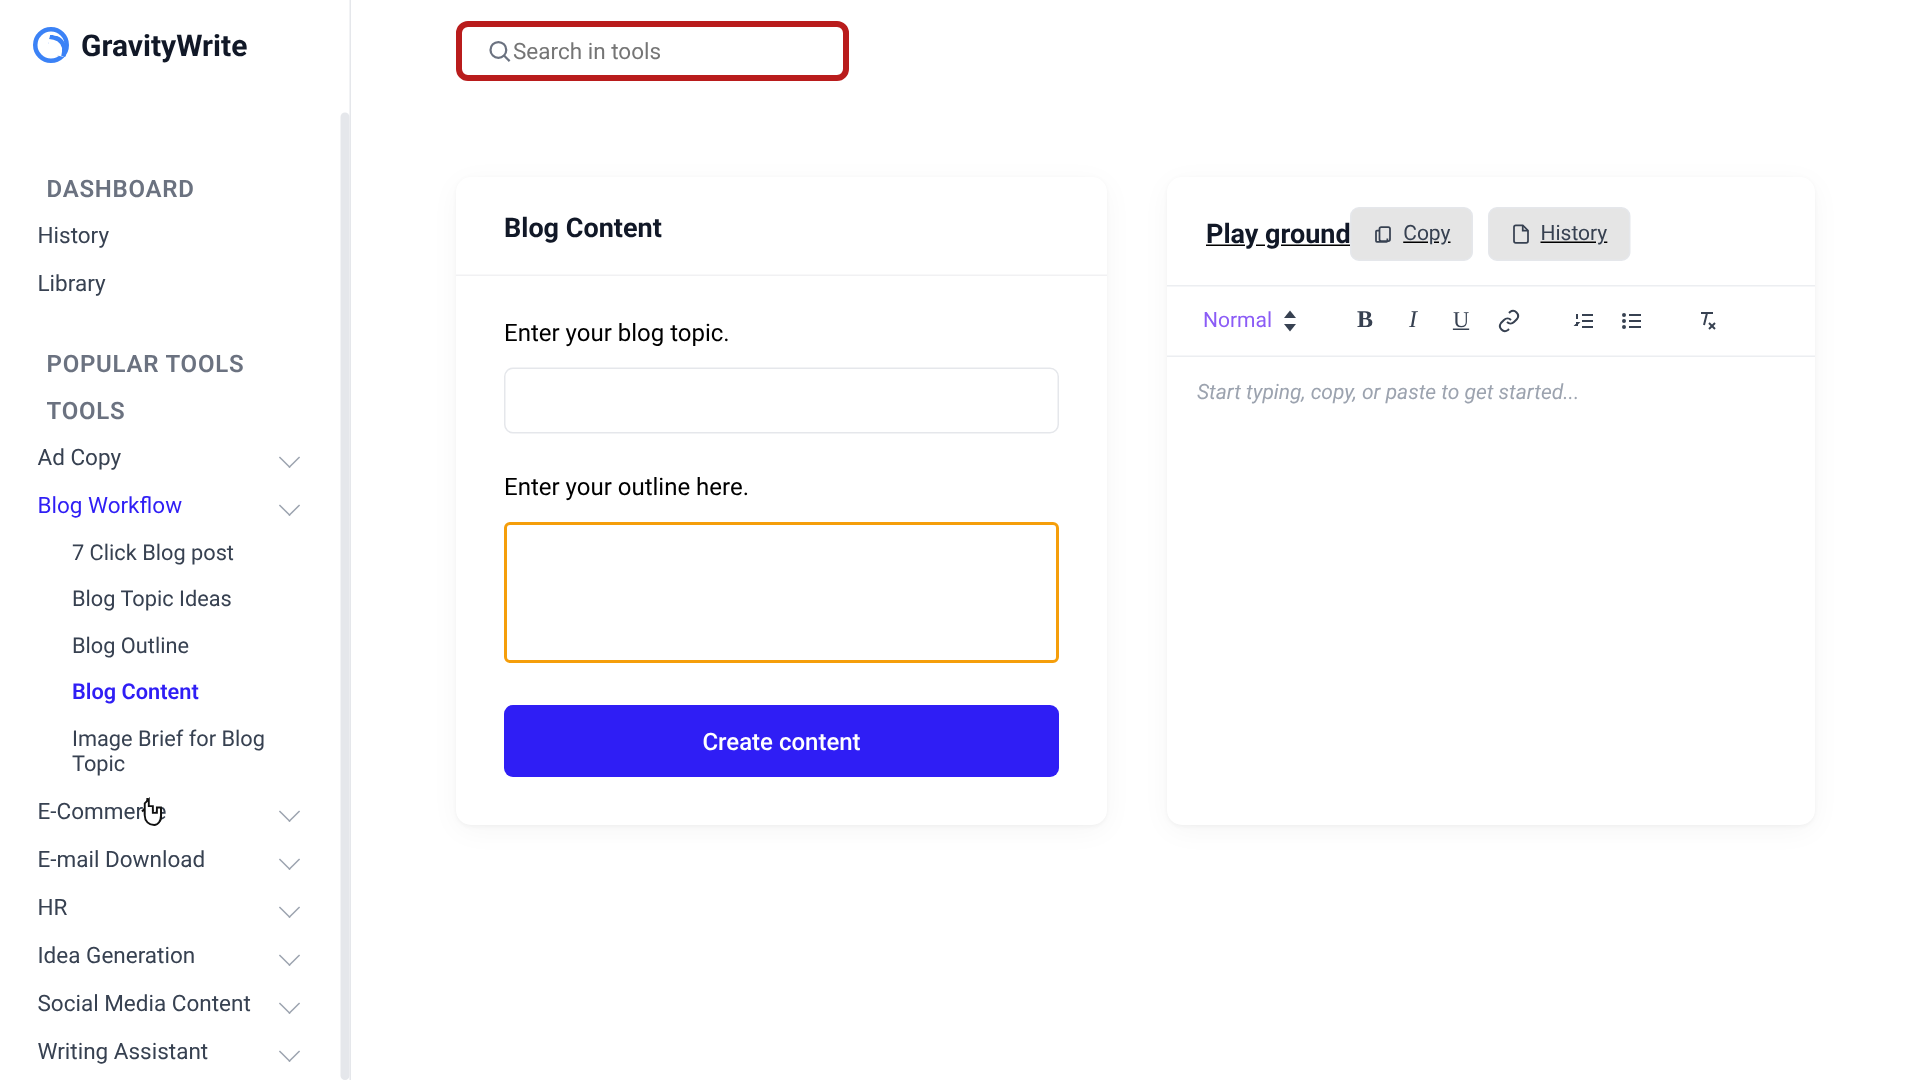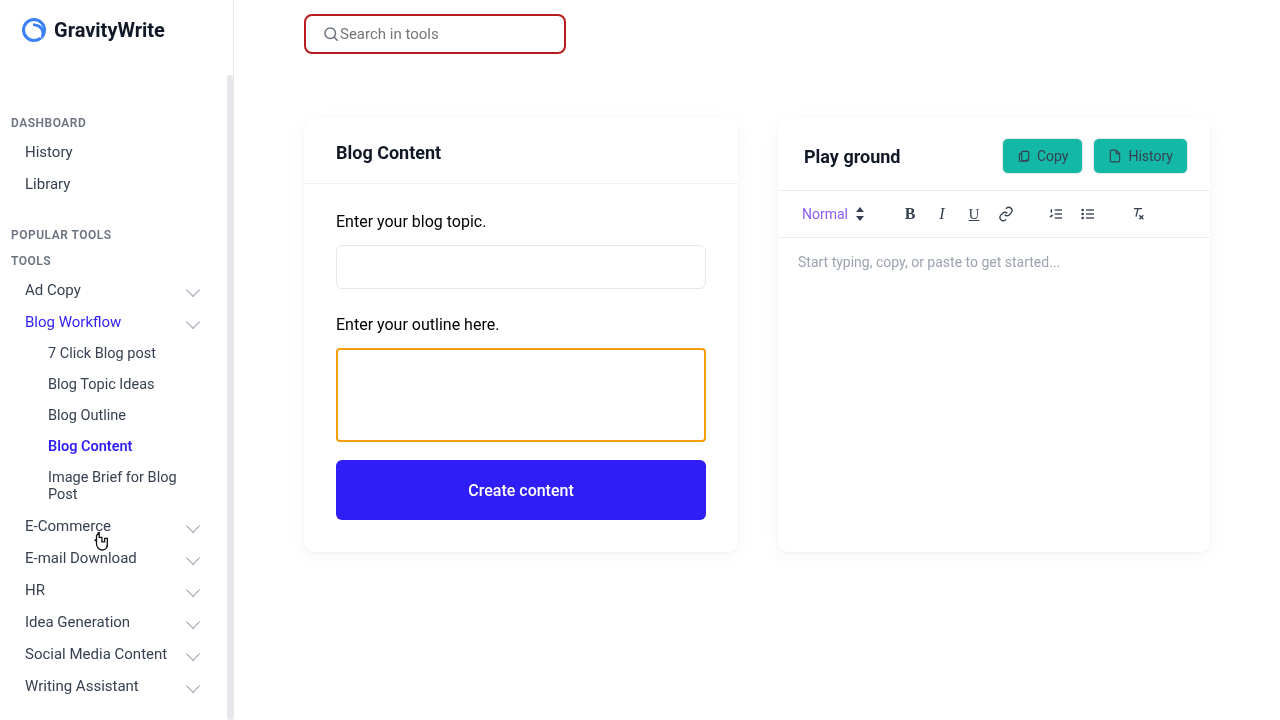--- a/index.html
+++ b/index.html
@@ -4,53 +4,53 @@
 <style>
 * { margin: 0; padding: 0; box-sizing: border-box; font-family: -apple-system, BlinkMacSystemFont, "Segoe UI", Roboto, sans-serif; }
 body { width: 1280px; height: 720px; background: #fff; display: flex; overflow: hidden; }
 .sidebar { width: 250px; height: 100%; border-right: 1px solid #e5e7eb; display: flex; flex-direction: column; position: relative; }
 .sidebar::after { content: ""; position: absolute; right: 0; top: 75px; width: 6px; height: 645px; background: #e5e7eb; border-radius: 3px; }
 .logo-wrap { display: flex; align-items: center; gap: 8px; padding: 18px 22px; }
 .logo-icon { width: 24px; height: 24px; border: 3px solid #3b82f6; border-radius: 50%; position: relative; }
 .logo-icon::after { content: ""; position: absolute; top: 3px; right: -2px; width: 10px; height: 10px; border-top: 3px solid #3b82f6; border-right: 3px solid #3b82f6; border-radius: 0 10px 0 0; transform: rotate(10deg); background: #fff; }
 .logo-text { font-size: 20px; font-weight: 700; color: #111827; }
 .nav { padding: 48px 0 0 0; overflow: hidden; }
-.section-label { font-size: 12px; font-weight: 600; color: #6b7280; letter-spacing: 0.5px; padding: 8px 11px 6px; }
+.section-label { font-size: 16px; font-weight: 600; color: #6b7280; letter-spacing: 0.5px; padding: 8px 31px 6px; }
 .nav-item { display: flex; align-items: center; justify-content: space-between; padding: 7px 25px; font-size: 15px; color: #374151; cursor: pointer; }
 .nav-item.sub { padding-left: 48px; font-size: 14.5px; }
 .nav-item.active { color: #2f1ef5; font-weight: 600; }
 .nav-item.expanded { color: #2f1ef5; gap: 16px; }
 .chev { width: 10px; height: 10px; border-right: 1.6px solid #9ca3af; border-bottom: 1.6px solid #9ca3af; transform: rotate(45deg); margin-right: 10px; }
 .main { flex: 1; padding: 0 70px 0 70px; }
 .topbar { padding: 14px 0; }
-.search { display: flex; align-items: center; width: 262px; height: 40px; border: 2px solid #b91c1c; border-radius: 8px; padding: 0 16px; color: #9ca3af; font-size: 15px; }
+.search { display: flex; align-items: center; width: 262px; height: 40px; border: 4px solid #b91c1c; border-radius: 8px; padding: 0 16px; color: #9ca3af; font-size: 15px; }
 .search svg { width: 18px; height: 18px; stroke: #6b7280; }
 .content { display: flex; gap: 40px; margin-top: 50px; }
 .card { background: #fff; border-radius: 10px; box-shadow: 0 1px 3px rgba(0,0,0,0.04), 0 4px 20px rgba(0,0,0,0.04); }
 .form-card { width: 434px; }
 .form-header { padding: 24px 32px 20px; border-bottom: 1px solid #f1f1f3; }
 .card-title { font-size: 18px; font-weight: 700; color: #111827; }
 .form-body { padding: 28px 32px 32px; }
 .field-label { font-size: 16px; color: #000000; margin-bottom: 14px; }
 .input { width: 100%; height: 44px; border: 1px solid #e5e7eb; border-radius: 6px; padding: 0 12px; font-size: 14px; }
 .textarea { width: 100%; height: 94px; border: 2.5px solid #f59e0b; border-radius: 4px; padding: 10px; font-size: 14px; resize: none; outline: none; }
 .gap { height: 26px; }
-.btn-primary { width: 100%; height: 60px; background: #2f1ef5; color: #fff; border: none; border-radius: 6px; font-size: 16px; font-weight: 500; margin-top: 14px; cursor: pointer; }
+.btn-primary { width: 100%; height: 48px; background: #2f1ef5; color: #fff; border: none; border-radius: 6px; font-size: 16px; font-weight: 500; margin-top: 24px; cursor: pointer; }
 .play-card { width: 432px; display: flex; flex-direction: column; }
-.play-header { display: flex; align-items: center; justify-content: space-between; padding: 20px 22px 16px 26px; }
+.play-header { display: flex; align-items: center; justify-content: flex-start; padding: 20px 22px 16px 26px; text-decoration: underline; }
 .play-actions { display: flex; gap: 10px; }
-.btn-ghost { display: flex; align-items: center; gap: 6px; height: 36px; padding: 0 14px; border: 1px solid #e5e7eb; background: #14b8a6; border-radius: 6px; font-size: 14px; color: #374151; cursor: pointer; }
+.btn-ghost { display: flex; align-items: center; gap: 6px; height: 36px; padding: 0 14px; border: 1px solid #e5e7eb; background: #e5e5e5; border-radius: 6px; font-size: 14px; color: #374151; cursor: pointer; }
 .toolbar { display: flex; align-items: center; gap: 4px; padding: 8px 14px; border-top: 1px solid #eceef1; border-bottom: 1px solid #eceef1; }
 .tb-select { position: relative; display: flex; align-items: center; height: 30px; padding: 0 26px 0 10px; font-size: 14px; color: #8b5cf6; }
 .tb-select .up, .tb-select .down { position: absolute; right: 10px; width: 0; height: 0; border-left: 4px solid transparent; border-right: 4px solid transparent; }
 .tb-select .up { top: 8px; border-bottom: 5px solid #374151; }
 .tb-select .down { bottom: 8px; border-top: 5px solid #374151; }
 .tb-btn { width: 28px; height: 28px; display: flex; align-items: center; justify-content: center; color: #374151; cursor: pointer; font-family: Georgia, serif; }
 .tb-sep { width: 14px; }
-.editor { flex: 1; padding: 16px 20px; font-size: 14px; color: #9ca3af; min-height: 250px; }
+.editor { flex: 1; padding: 16px 20px; font-size: 14px; color: #9ca3af; min-height: 250px; font-style: italic; }
 .cursor-icon { position: absolute; left: 92px; top: 470px; width: 18px; height: 22px; pointer-events: none; }
 .cursor-icon svg { width: 100%; height: 100%; }
 svg { fill: none; stroke: currentColor; stroke-width: 2; }
 </style>
 </head>
 <body>
 
 <div class="sidebar">
   <div class="logo-wrap">
     <span class="logo-icon"></span>
@@ -83,21 +83,21 @@
     <div class="nav-item sub">
         <span>Blog Topic Ideas</span>
       </div>
     <div class="nav-item sub">
         <span>Blog Outline</span>
       </div>
     <div class="nav-item sub active">
         <span>Blog Content</span>
       </div>
     <div class="nav-item sub">
-        <span>Image Brief for Blog Post</span>
+        <span>Image Brief for Blog Topic</span>
       </div>
 
     <div class="nav-item">
         <span>E-Commerce</span>
         <span class="chev"></span>
       </div>
     <div class="nav-item">
         <span>E-mail Download</span>
         <span class="chev"></span>
       </div>

